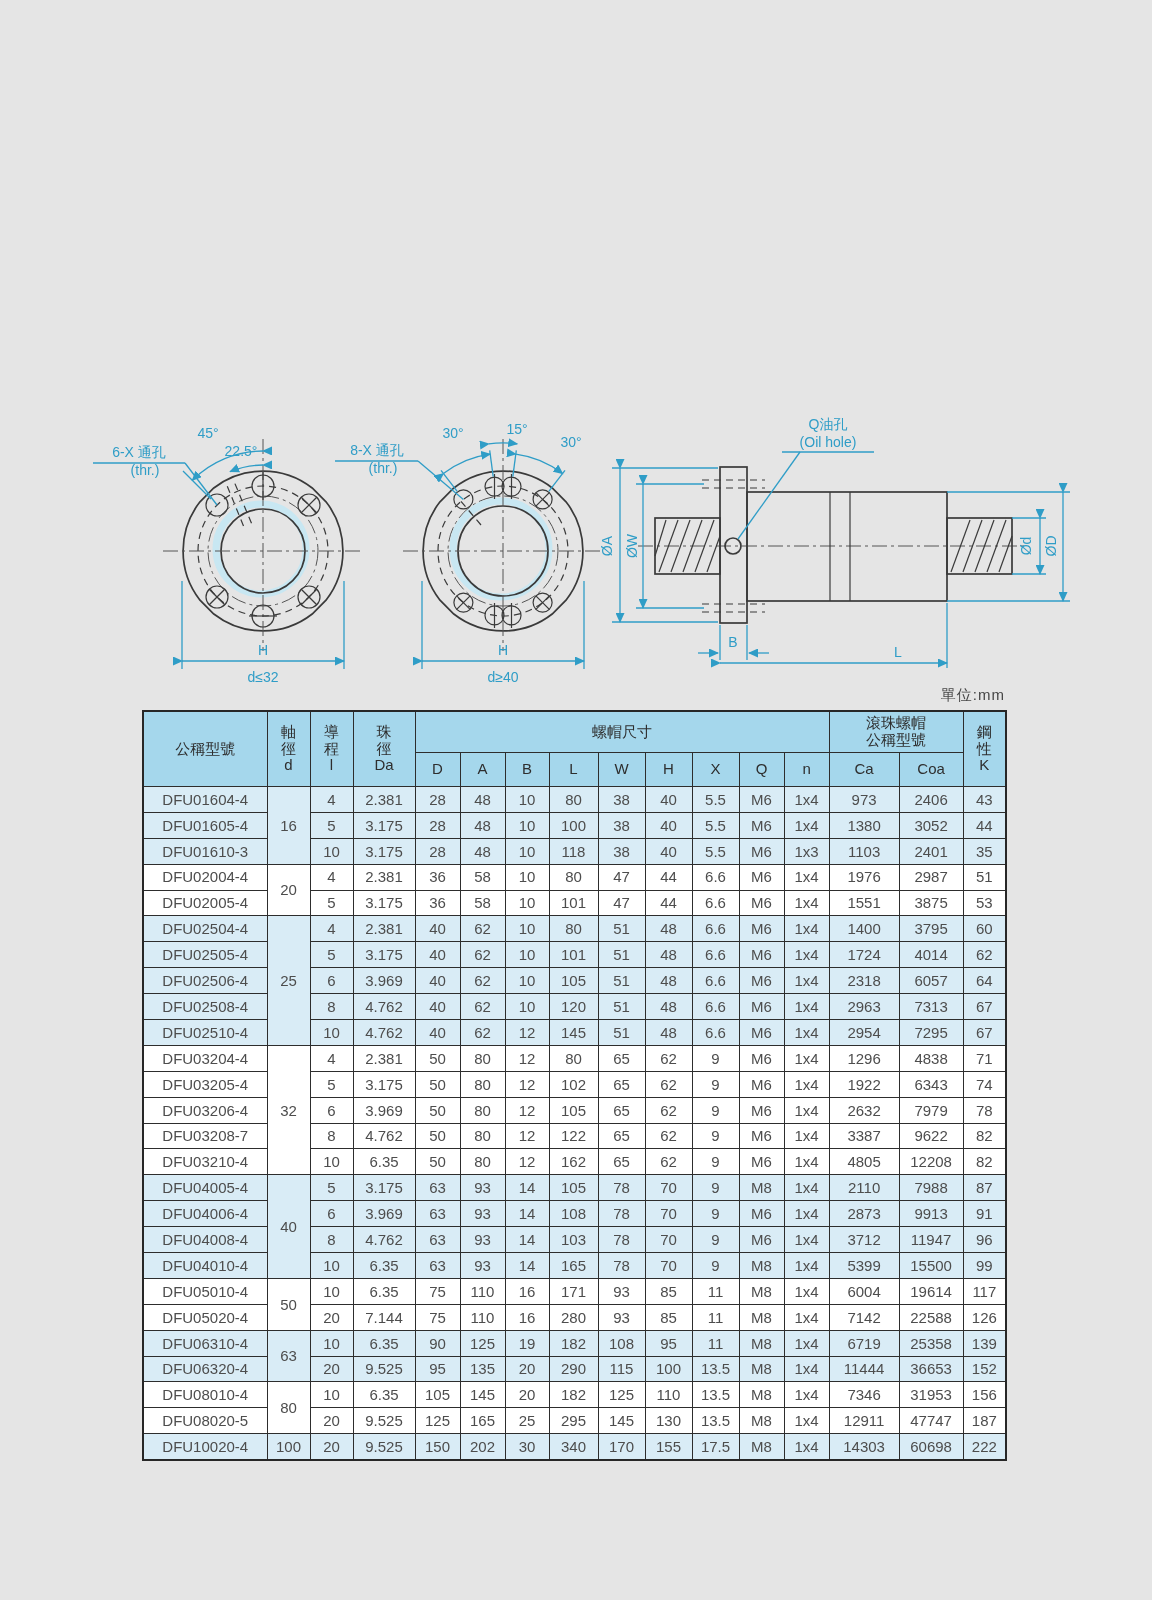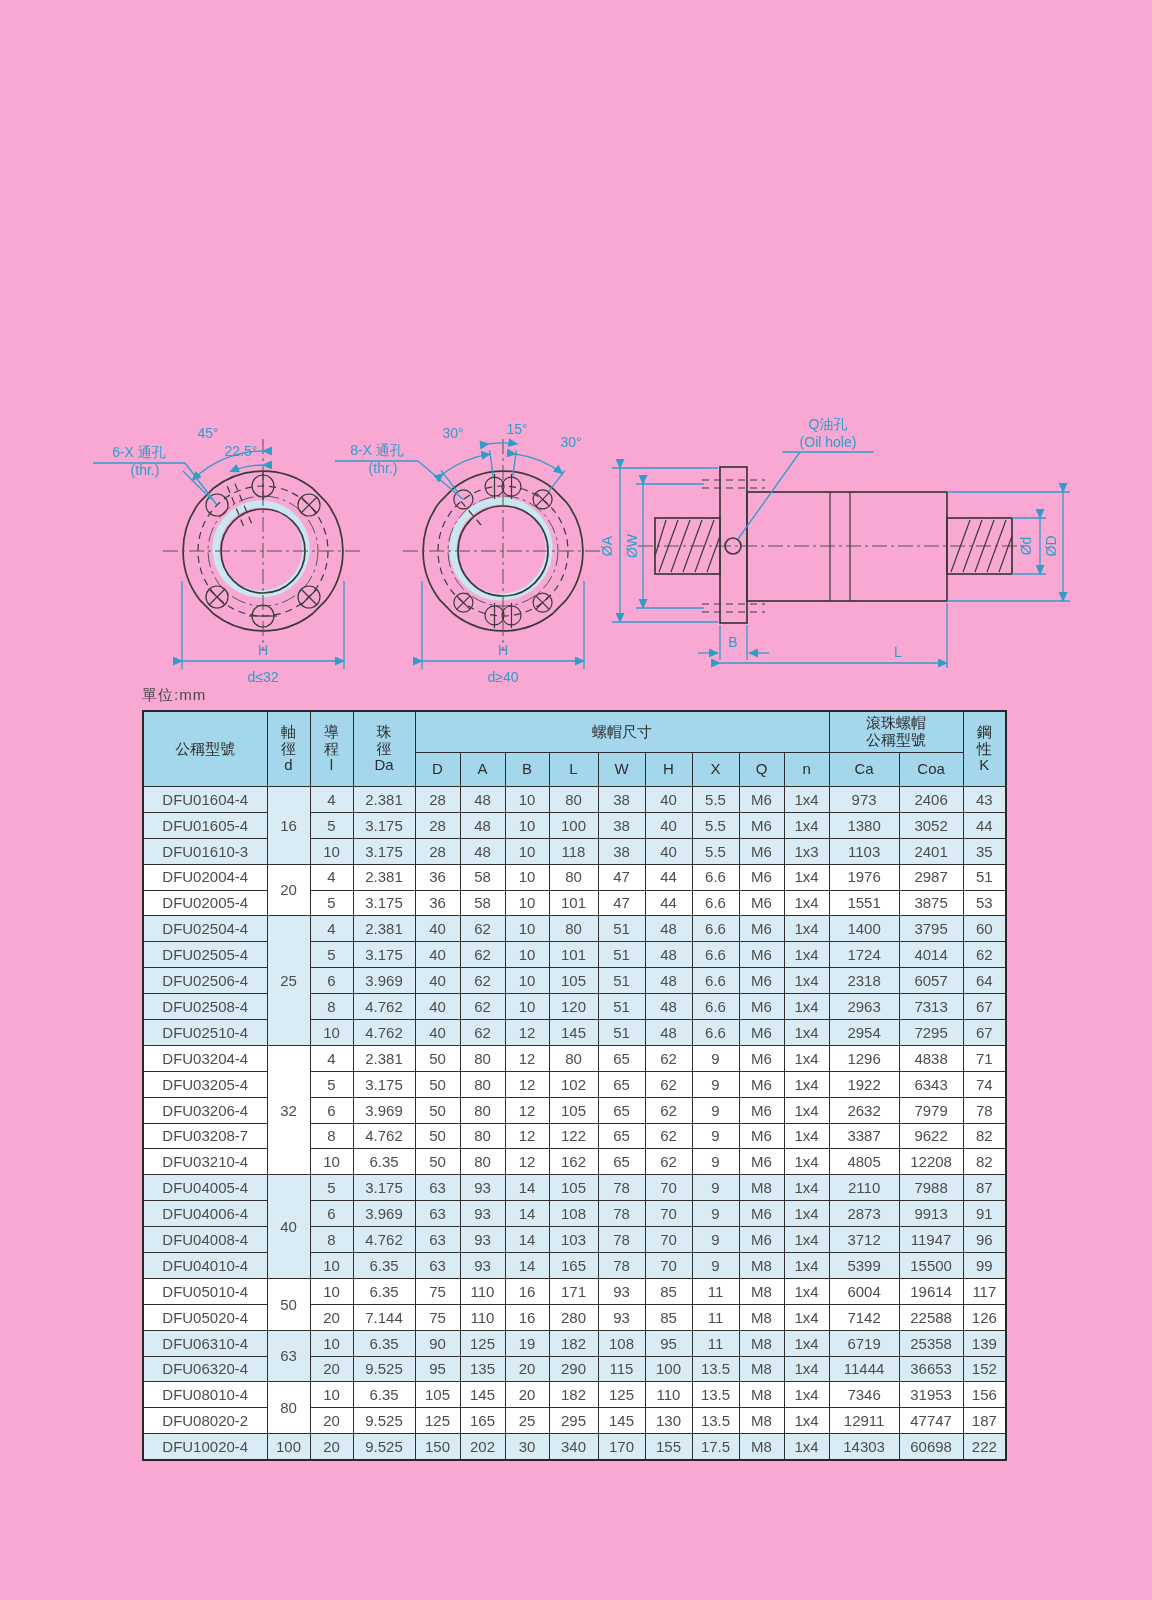--- a/index.html
+++ b/index.html
@@ -1,28 +1,28 @@
 <!DOCTYPE html>
 <html><head>
 <meta charset="utf-8">
 <style>
   html,body{margin:0;padding:0;background:#ffffff;}
-  #page{position:relative;width:1152px;height:1600px;background:#f9a8d4;overflow:hidden;
+  #page{position:relative;width:1152px;height:1600px;background:#e5e5e5;overflow:hidden;
         font-family:"Liberation Sans","DejaVu Sans",sans-serif;}
   
   #diagrams{position:absolute;left:0;top:388px;width:1152px;height:300px;}
   .partline{stroke:#3a3a3a;stroke-width:1.7;fill:none;}
   .thin{stroke:#3a3a3a;stroke-width:1.2;fill:none;}
   .dashed{stroke:#3a3a3a;stroke-width:1.2;fill:none;stroke-dasharray:7 5;}
   .dashdot{stroke:#555;stroke-width:1;fill:none;stroke-dasharray:15 4 3 4;}
   .dim{stroke:#2f9dc7;stroke-width:1.3;fill:none;}
   .dimtxt{fill:#2f9dc7;font-size:14px;font-family:"Liberation Sans",sans-serif;}
   .cyanring{stroke:#c8e7f2;stroke-width:7;fill:none;}
   
-  #unit-note{position:absolute;left:142px;top:686px;width:863px;
+  #unit-note{position:absolute;left:142px;top:686px;width:863px;text-align:right;
              font-size:15px;color:#474747;letter-spacing:1px;}
   
   #spec-table{position:absolute;left:142px;top:710px;width:863px;border-collapse:collapse;
               table-layout:fixed;border:2px solid #272727;}
   #spec-table td,#spec-table th{border:1.4px solid #2d2d2d;text-align:center;vertical-align:middle;
               font-weight:normal;color:#4d4d4d;font-size:15px;padding:0;line-height:1.15;
               overflow:hidden;white-space:nowrap;}
   #spec-table thead th{background:#a5d7ec;color:#2e2e2e;white-space:pre-line;line-height:1.12;}
   #spec-table thead tr.tier1 th{height:40px;}
   #spec-table thead tr.tier2 th{height:33px;}
@@ -673,21 +673,21 @@
           <td>125</td>
           <td>110</td>
           <td>13.5</td>
           <td>M8</td>
           <td>1x4</td>
           <td>7346</td>
           <td>31953</td>
           <td>156</td>
         </tr>
         <tr>
-          <td>DFU08020-2</td>
+          <td>DFU08020-5</td>
           <td>20</td>
           <td>9.525</td>
           <td>125</td>
           <td>165</td>
           <td>25</td>
           <td>295</td>
           <td>145</td>
           <td>130</td>
           <td>13.5</td>
           <td>M8</td>

